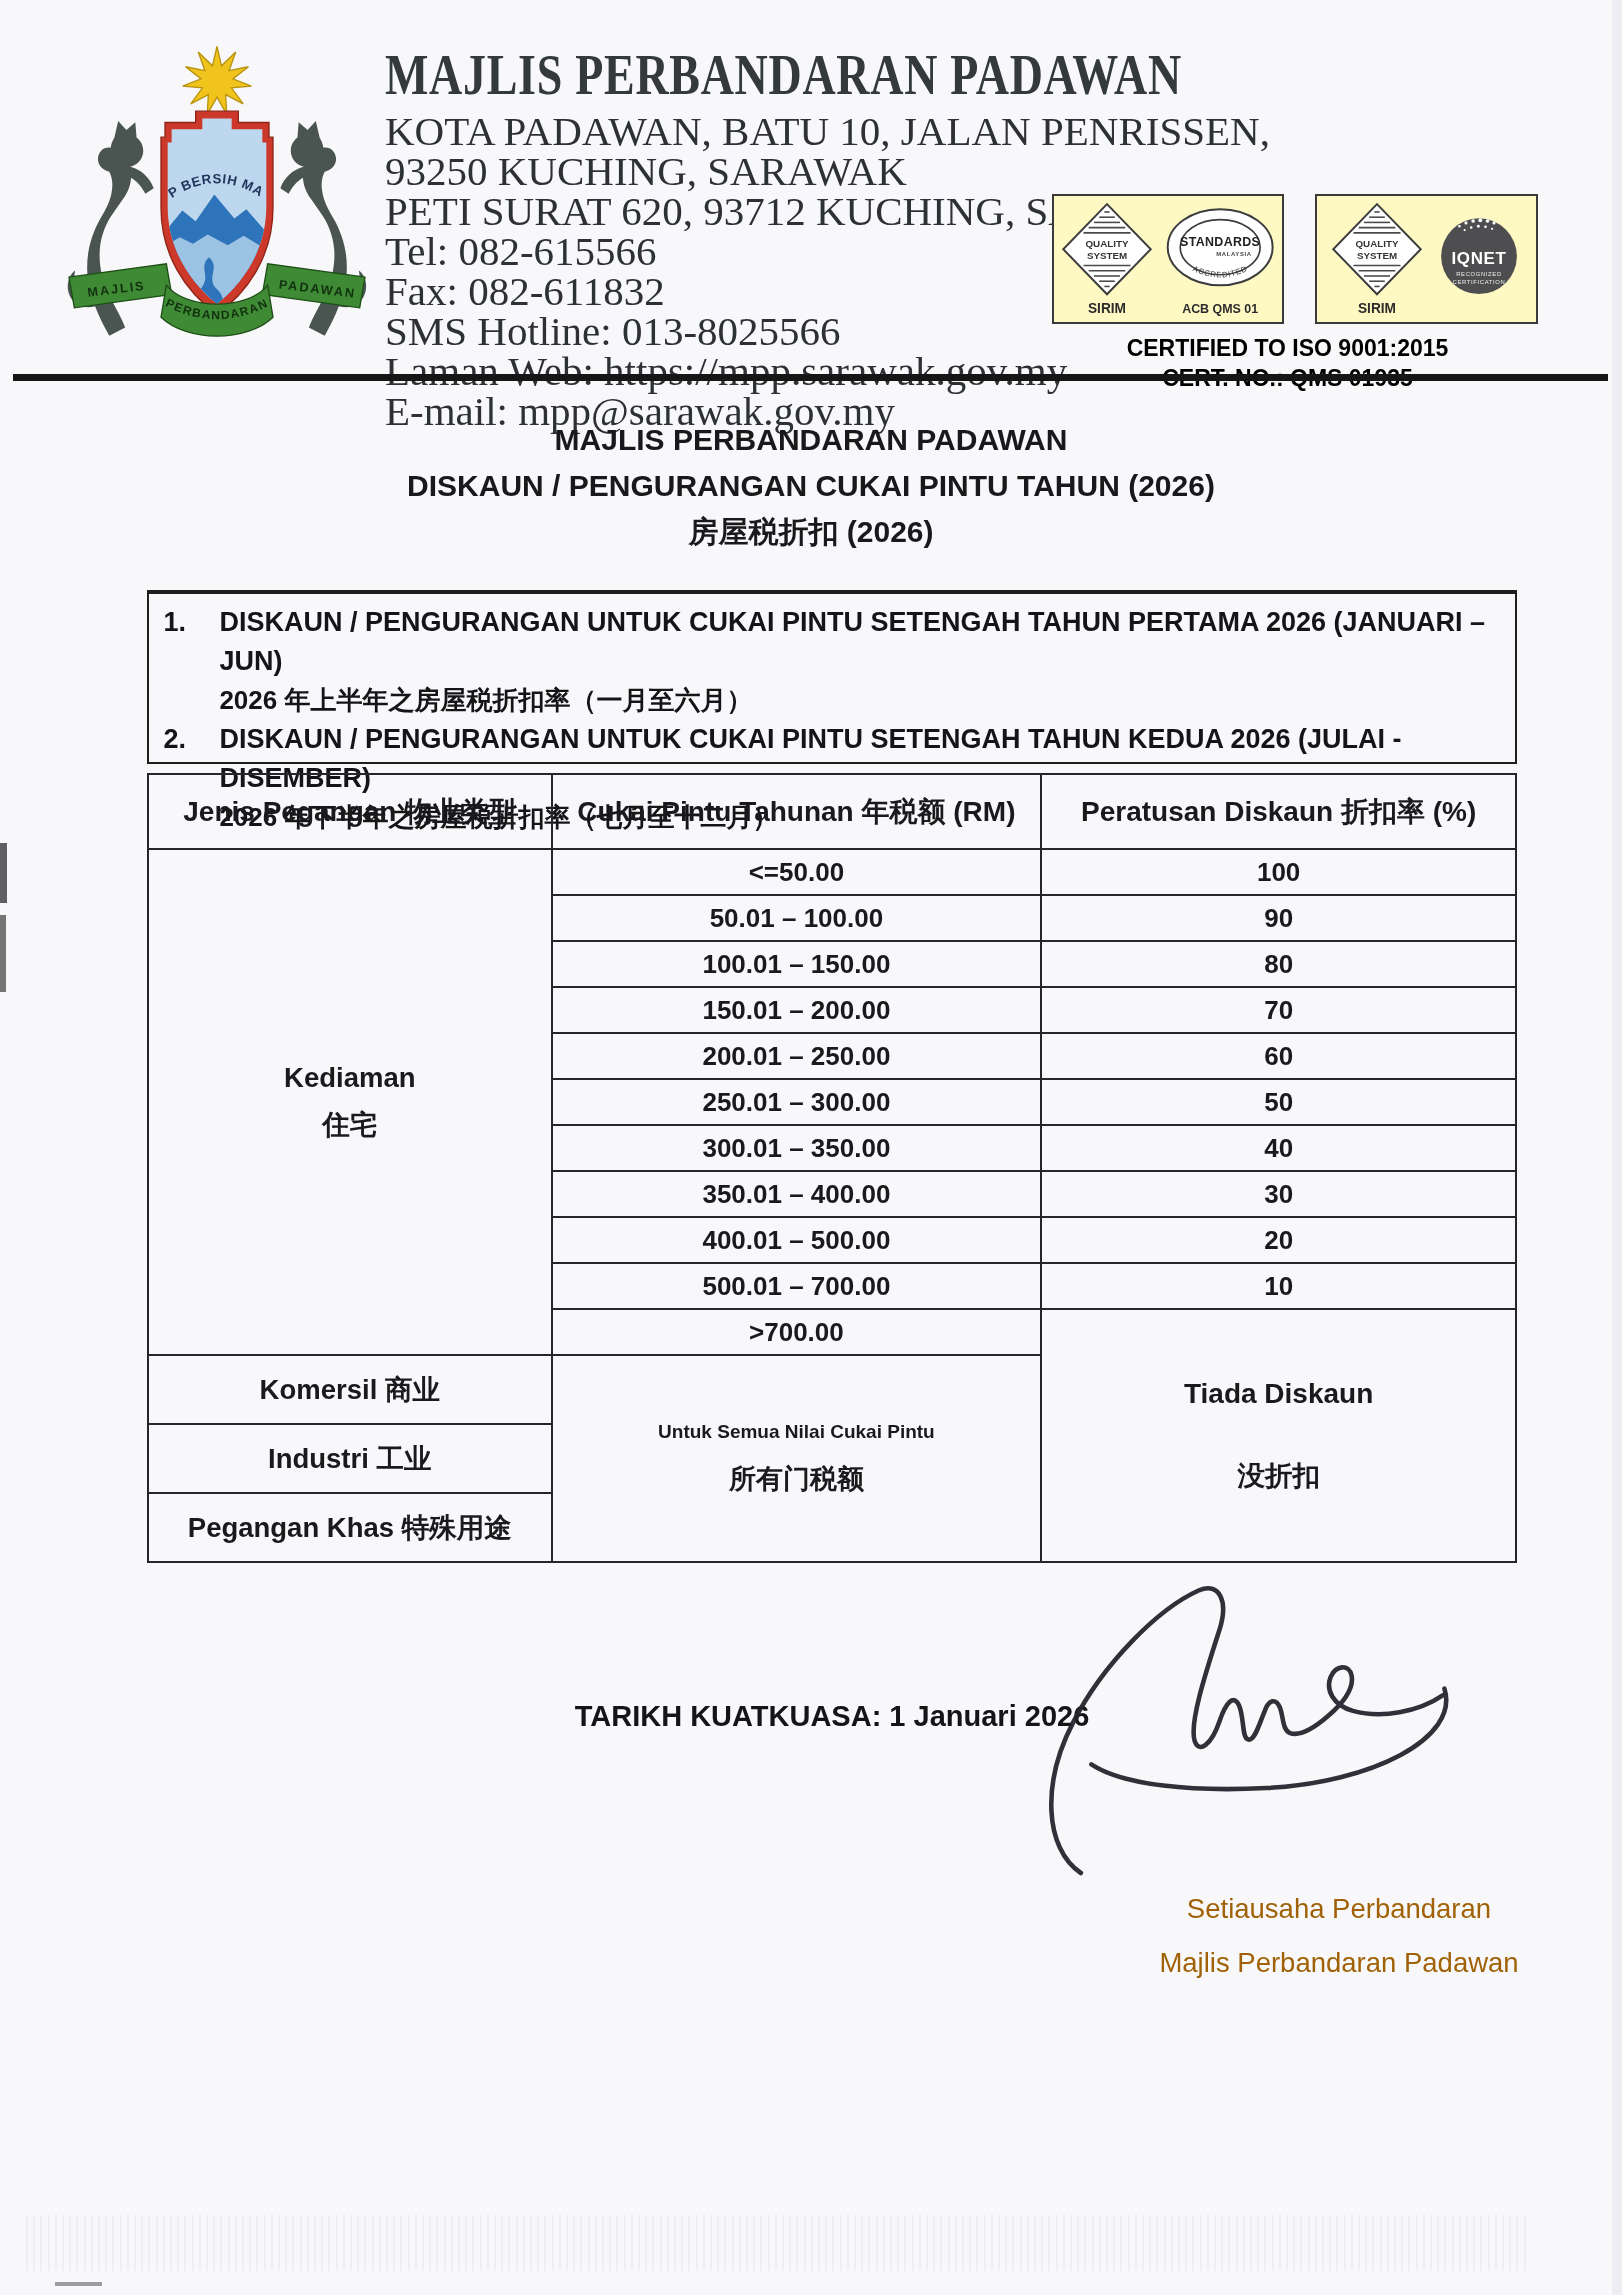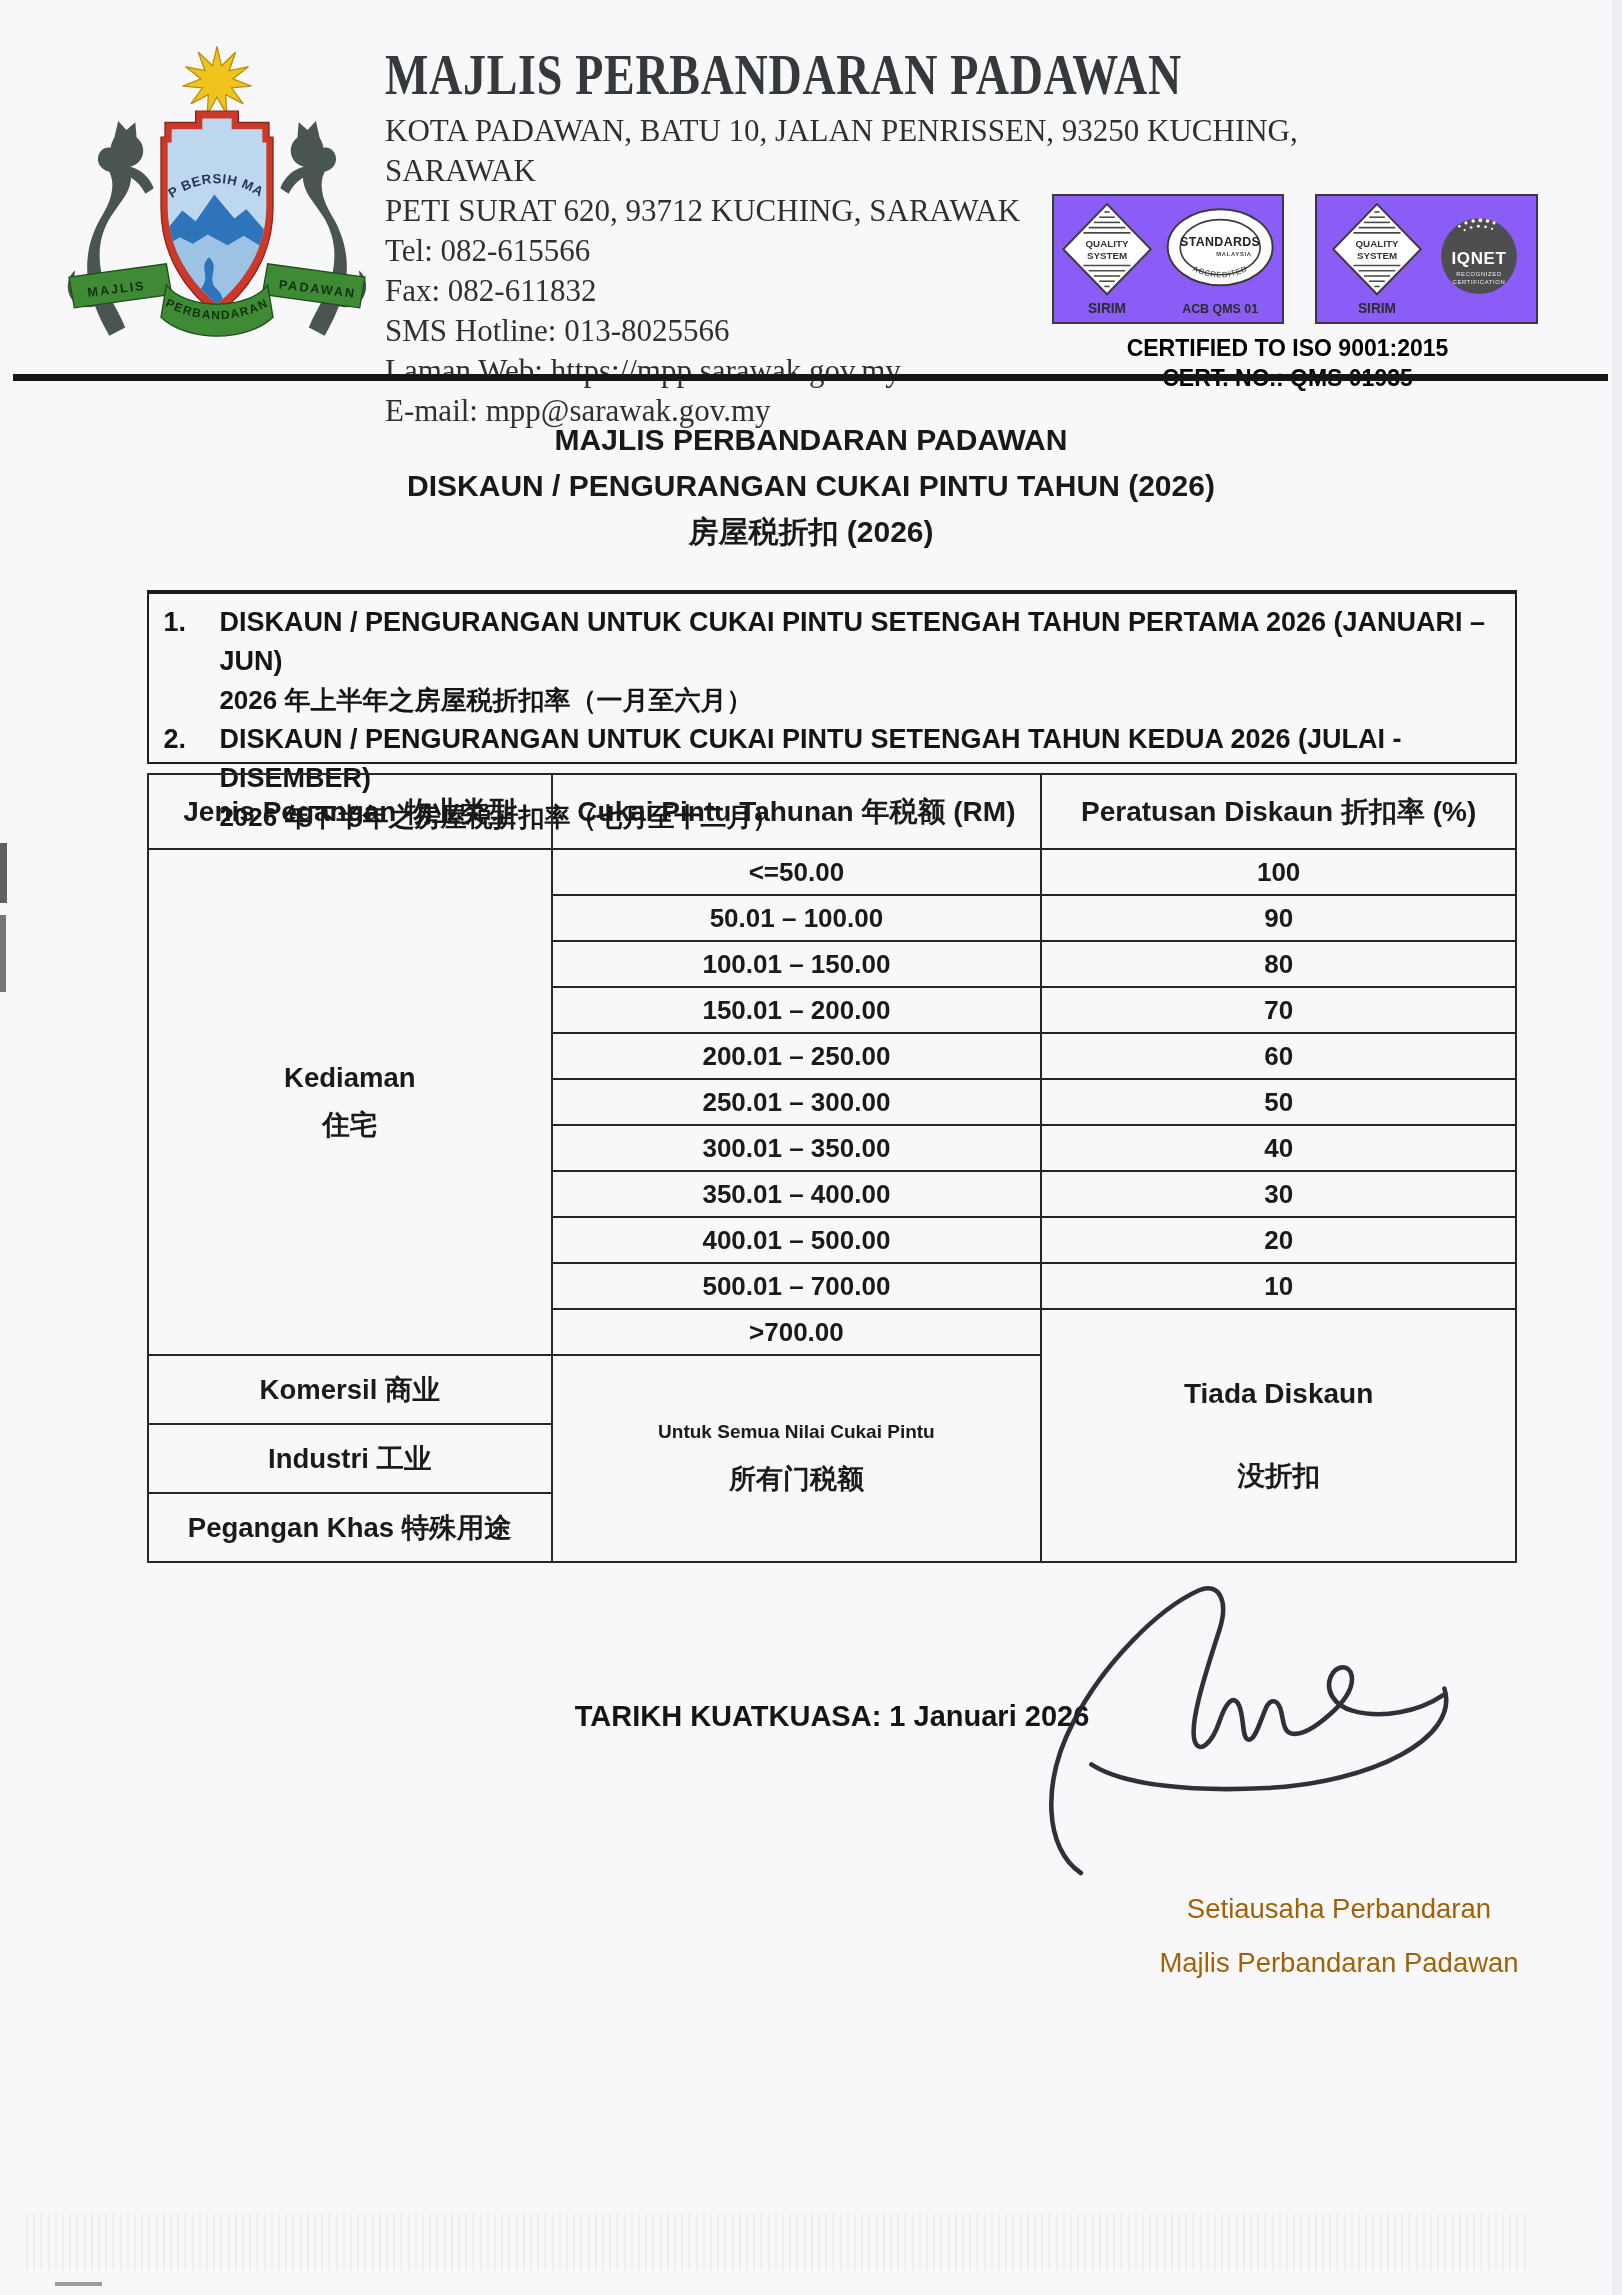--- a/index.html
+++ b/index.html
@@ -10,26 +10,26 @@
   }
   
   .crest{position:absolute;left:65px;top:38px;width:304px;height:317px;}
   .head-text{position:absolute;left:385px;top:43px;width:955px;}
   .org-name{
     font-family:"Liberation Serif","DejaVu Serif",serif;font-weight:bold;
     font-size:46px;letter-spacing:0.7px;color:#343a3c;white-space:nowrap;
     transform:scaleY(1.22);transform-origin:left top;height:68px;
   }
   .addr{
-    font-family:"Liberation Serif","DejaVu Serif",serif;font-size:31px;
+    font-family:"Liberation Serif","DejaVu Serif",serif;font-size:41px;
     color:#2d3133;line-height:40px;
   }
   .cert-block{position:absolute;left:1052px;top:194px;width:487px;}
   .badge-row{display:flex;gap:31px;}
-  .badge-box{border:2.6px solid #3a3a3a;background:#8b5cf6;height:126px;display:flex;align-items:center;justify-content:center;gap:6.5px;}
+  .badge-box{border:2.6px solid #3a3a3a;background:#fef9c3;height:126px;display:flex;align-items:center;justify-content:center;gap:6.5px;}
   .badge-box.b1{width:228px;}
   .badge-box.b2{width:219px;}
   .cert-lines{margin-top:9.2px;text-align:center;font-weight:bold;font-size:23px;color:#000000;line-height:30px;width:471px;}
   .rule{position:absolute;left:13px;top:374px;width:1595px;height:7.2px;background:#161616;}
   
   .doc-title{position:absolute;left:0;top:417px;width:1622px;text-align:center;
     font-weight:bold;font-size:30px;line-height:46px;color:#19191b;}
   
   .notes-box{position:absolute;left:147px;top:590px;width:1370px;height:174px;
     border:2.6px solid #1e1e1e;border-top-width:4.6px;box-sizing:border-box;padding:9.2px 17px 0 14.4px;}

